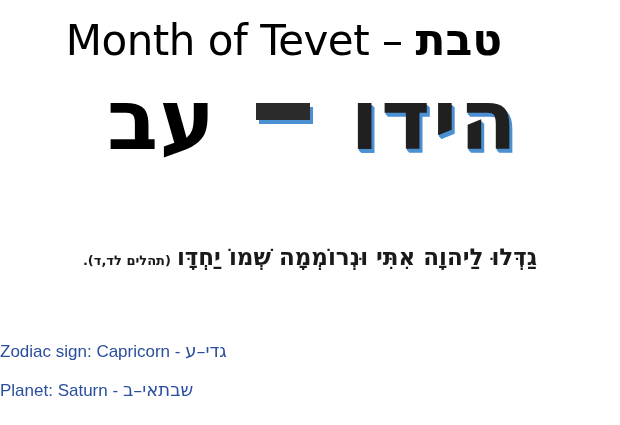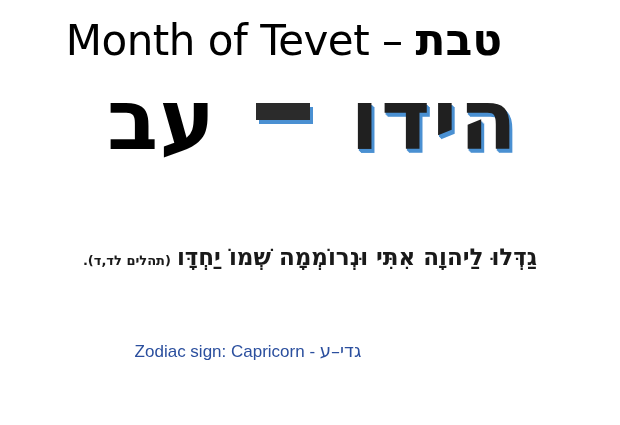--- a/index.html
+++ b/index.html
@@ -127,21 +127,20 @@
     direction: rtl;
     unicode-bidi: isolate;
     margin-right: 6px;
   }
 
   
   .info-line {
     position: absolute;
     left: 0;
     width: 496px;
-    text-align: center;
     white-space: nowrap;
     font-family: "Liberation Sans", sans-serif;
     font-size: 17px;
     font-weight: 400;
     color: #2b4f9e;
   }
   .info-zodiac { top: 340px; }
   .info-planet { top: 379px; }
   .info-heb {
     font-family: "DejaVu Sans", "Liberation Sans", sans-serif;
@@ -169,14 +168,17 @@
   </div>
 
   <div class="verse-row">
     <span class="verse-text">גַדְּלוּ לַיהוָה אִתִּי וּנְרוֹמְמָה שְׁמוֹ יַחְדָּו</span><span class="verse-cite">(תהלים לד,ד).</span>
   </div>
 
   <div class="info-line info-zodiac">
     <span>Zodiac sign: Capricorn</span><span>&nbsp;</span><span class="sep">-</span><span>&nbsp;</span><span class="info-heb">גדי–ע</span>
   </div>
 
+  <div class="info-line info-planet">
+    <span>Planet: Saturn</span><span>&nbsp;</span><span class="sep">-</span><span>&nbsp;</span><span class="info-heb">שבתאי–ב</span>
+  </div>
 
 </div>
 
 </body></html>

